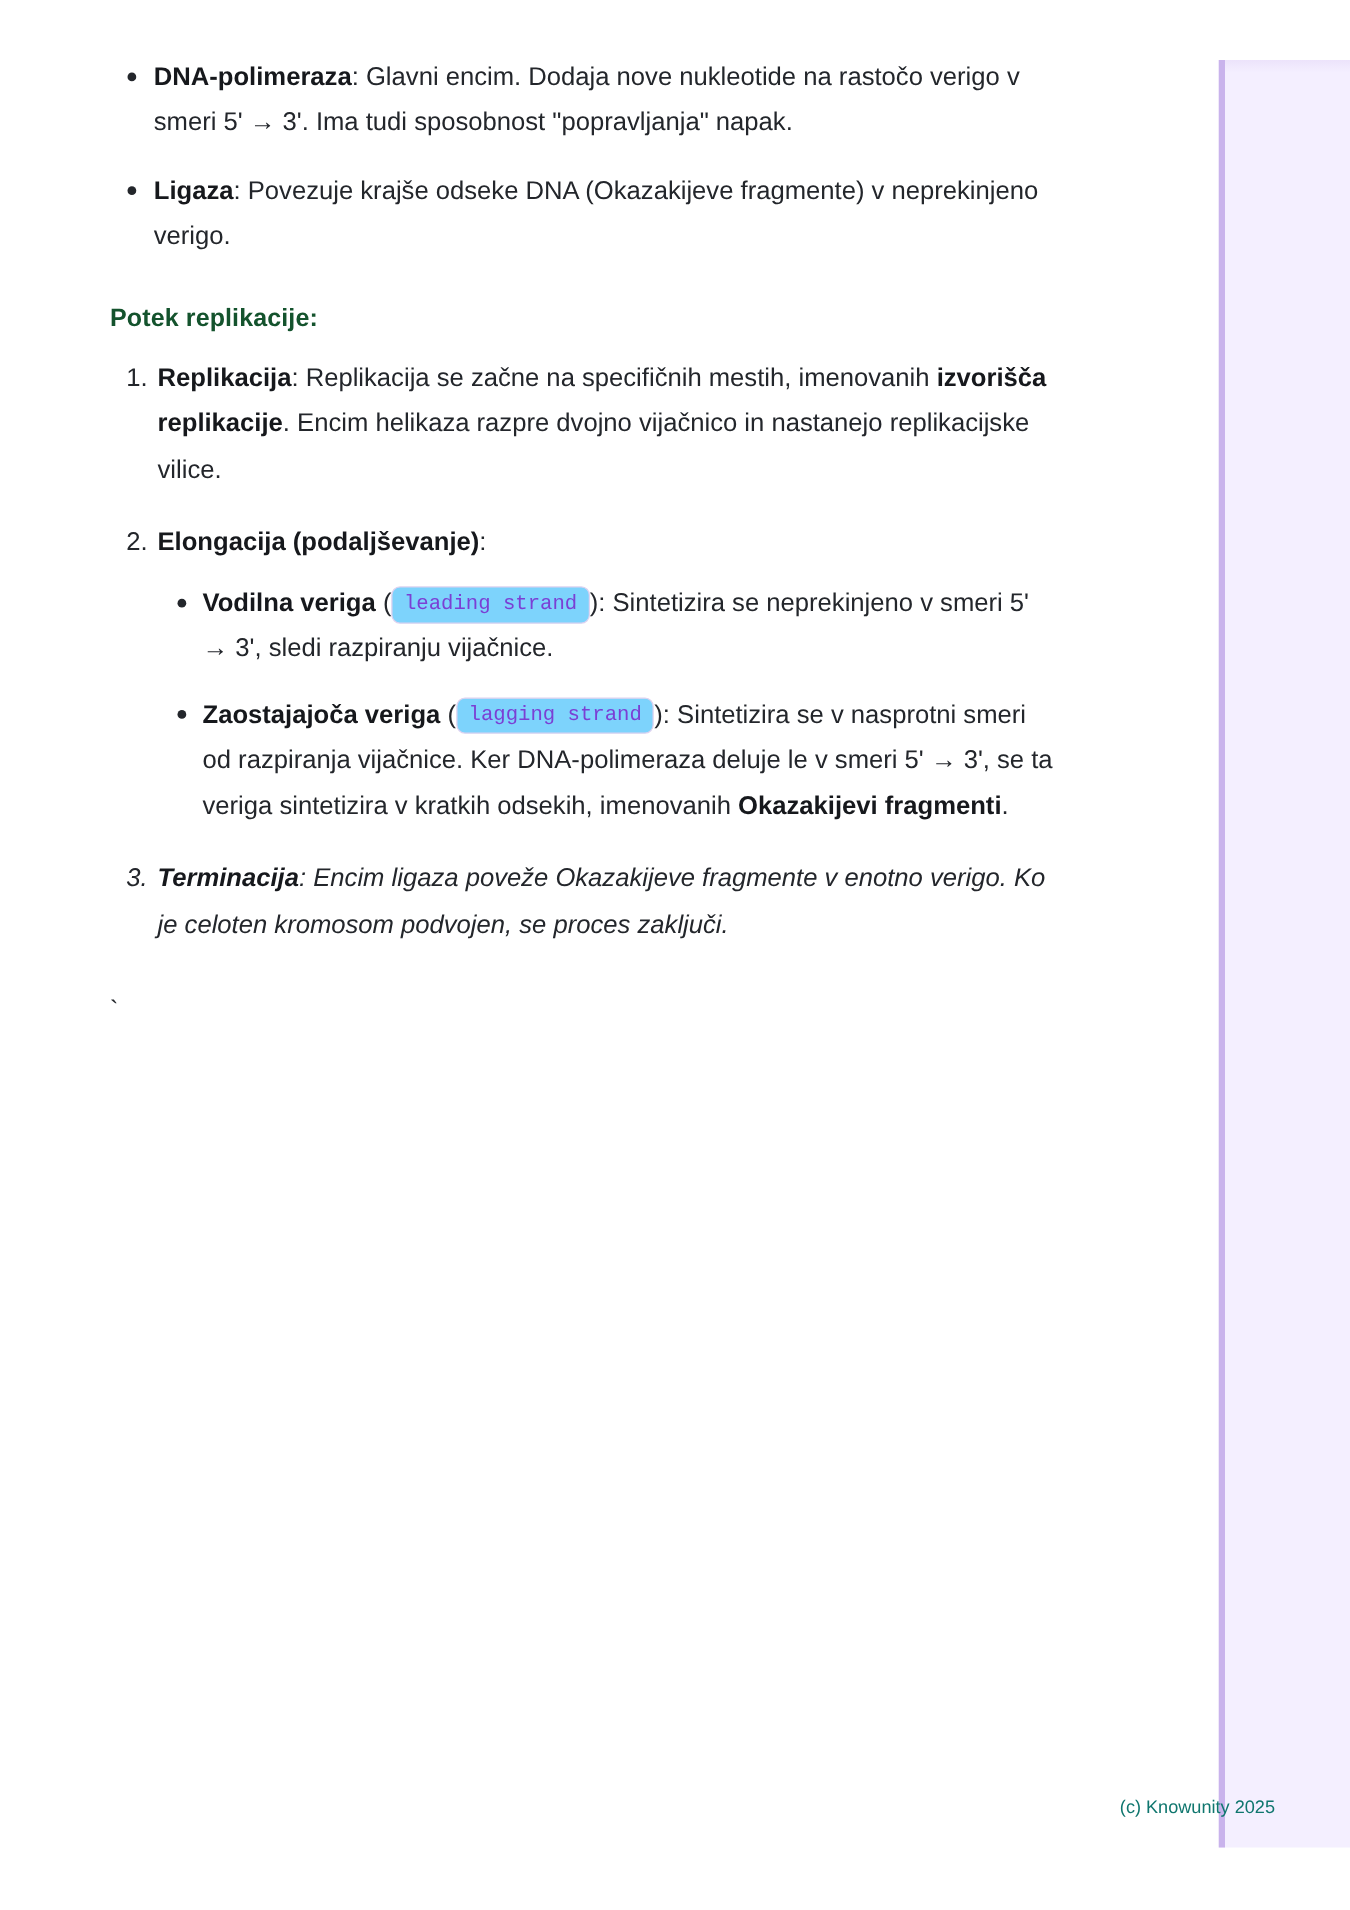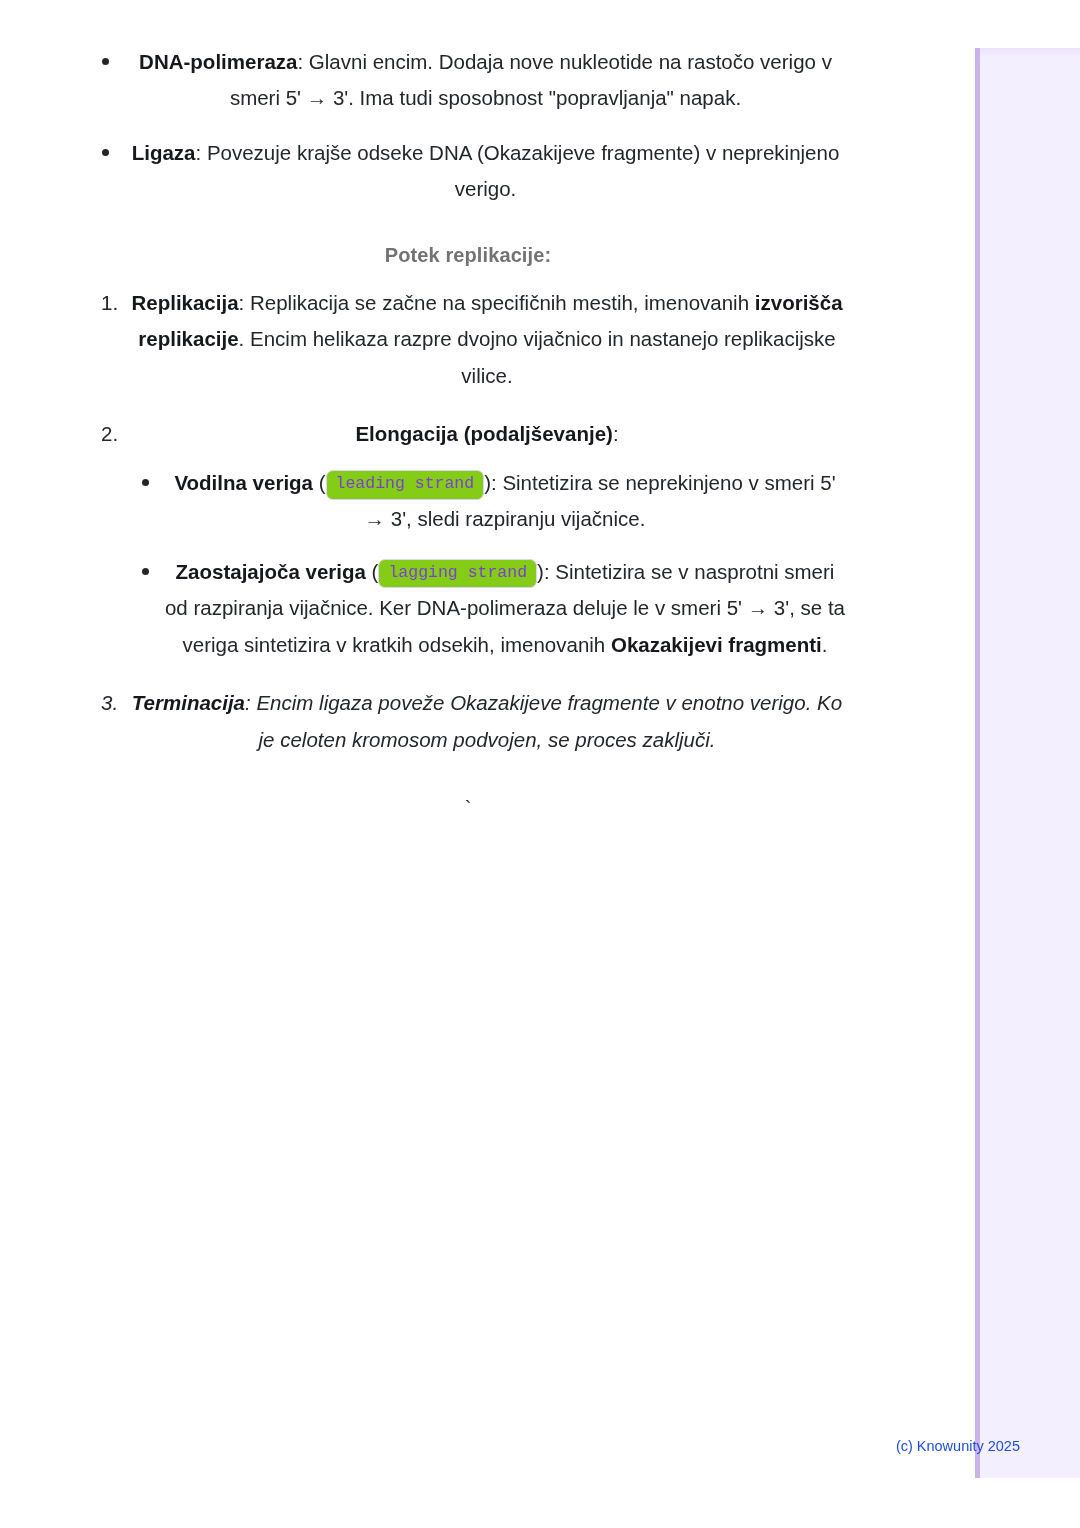--- a/index.html
+++ b/index.html
@@ -40,21 +40,20 @@
 
   
   #doc {
     position: absolute;
     left: 0;
     top: 0;
     width: 878px;
     height: 1528px;
     padding: 16px;
     box-sizing: border-box;
-    text-align: center;
   }
 
   .content {
     position: absolute;
     left: 88px;
     top: 44px;
     width: 760px;
   }
 
   
@@ -82,21 +81,21 @@
     width: 7px;
     height: 7px;
     border-radius: 50%;
     background: #23262b;
   }
 
   
   .section-heading {
     font-size: 20px;
     font-weight: bold;
-    color: #737373;
+    color: #14532d;
     margin: 36px 0 18px 0;
     letter-spacing: 0.1px;
   }
 
   
   ol.steps {
     counter-reset: step;
   }
   ol.steps > li {
     position: relative;
@@ -145,21 +144,21 @@
     color: #16181c;
   }
 
   
   code.chip {
     display: inline-block;
     font-family: "Liberation Mono", "DejaVu Sans Mono", monospace;
     font-size: 16.5px;
     line-height: 1.25;
     color: #7b3fd4;
-    background: #84cc16;
+    background: #7dd3fc;
     border: 1px solid #ddd2f0;
     border-radius: 7px;
     padding: 3px 9px 4px 9px;
     vertical-align: 2px;
     white-space: pre;
   }
 
   
   .stray-tick {
     margin-top: 40px;
@@ -168,21 +167,21 @@
     color: #23262b;
     font-family: "Liberation Sans", sans-serif;
   }
 
   
   #footer-credit {
     position: absolute;
     right: 60px;
     top: 1438px;
     font-size: 14.5px;
-    color: #1d4ed8;
+    color: #0f766e;
     font-family: "Liberation Sans", sans-serif;
     white-space: nowrap;
   }
 </style>
 </head>
 <body>
 
 <div id="side-panel">
   <div id="side-panel-sheen"></div>
 </div>

